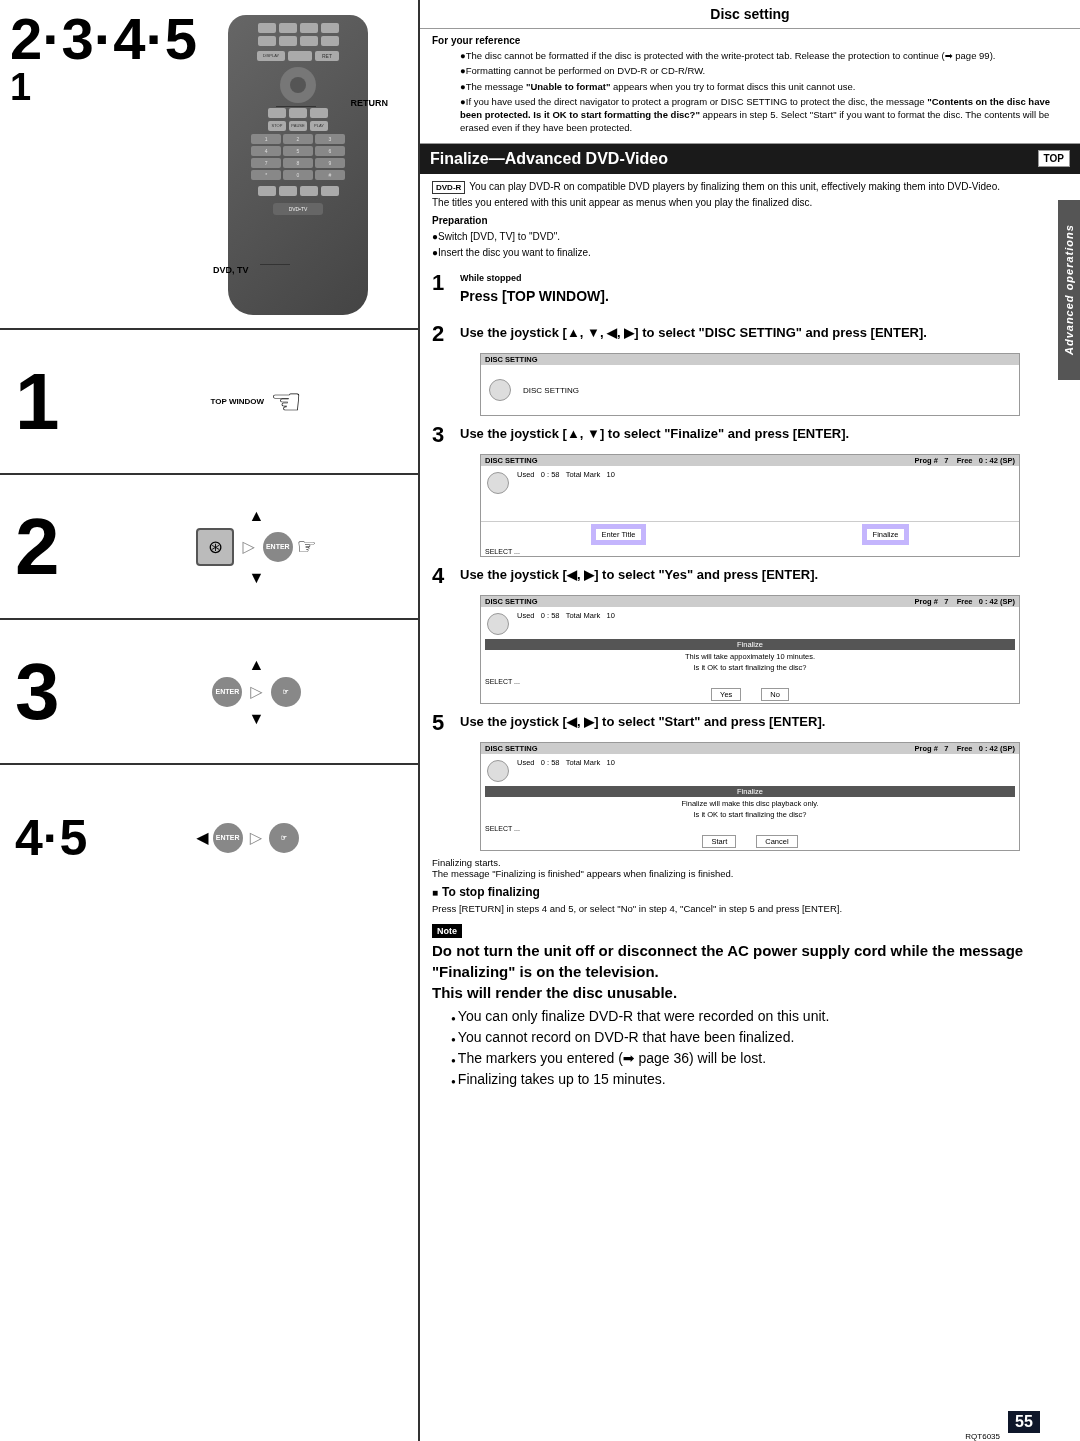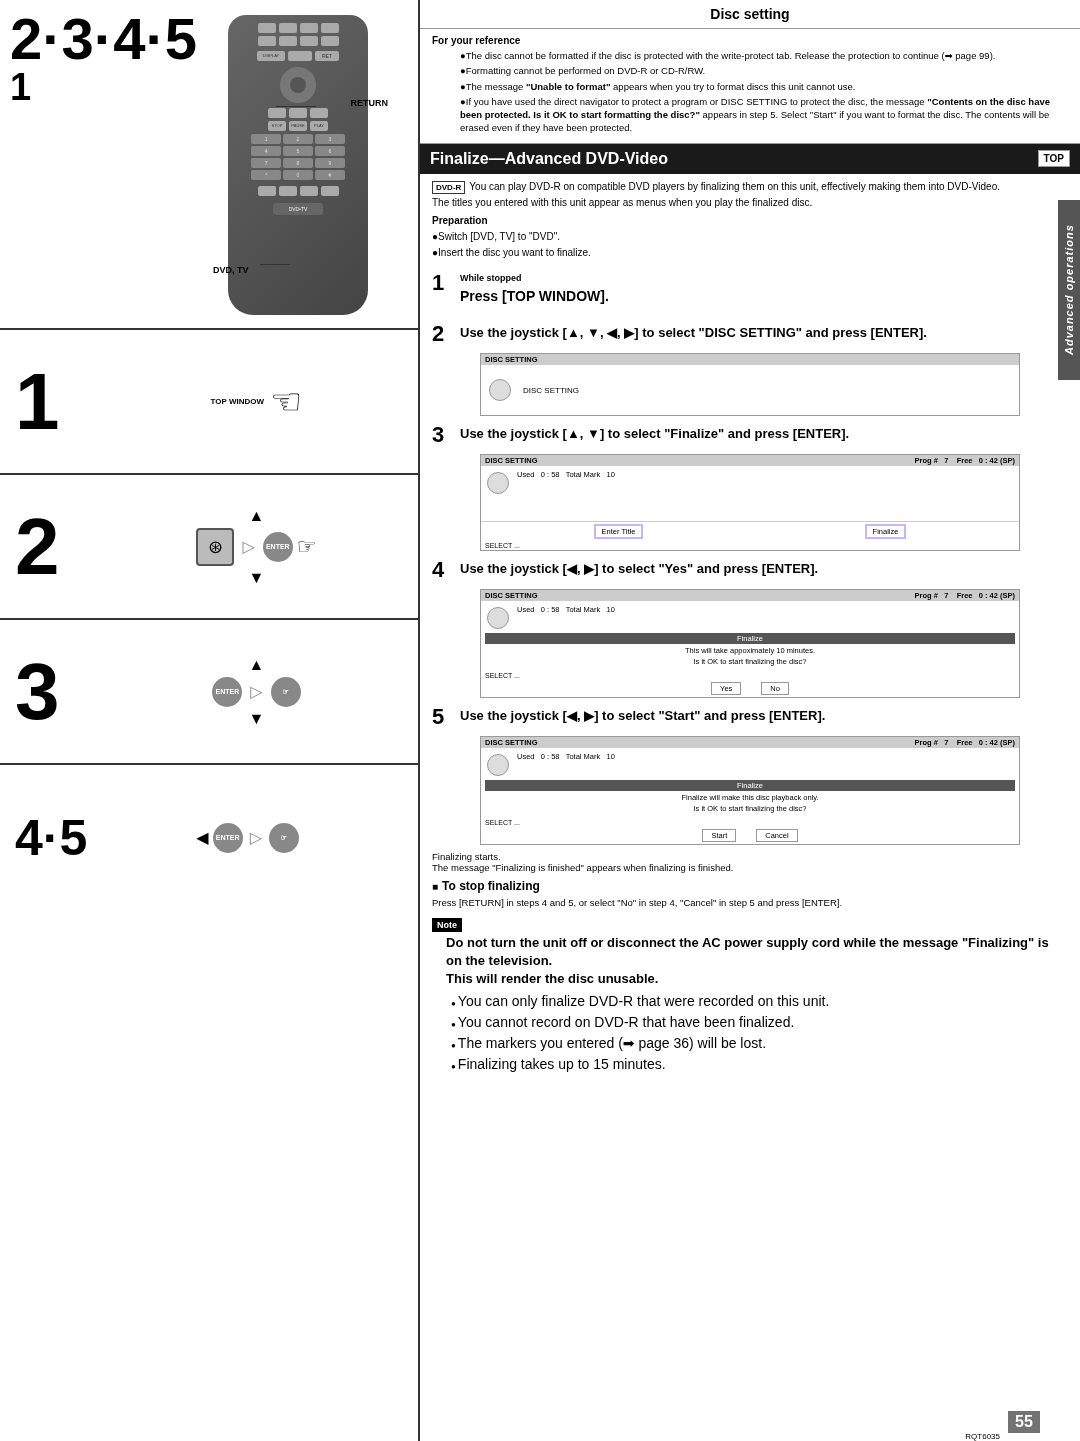--- a/index.html
+++ b/index.html
@@ -213,21 +213,21 @@
 
     .screen-mockup .screen-footer {
       display: flex;
       justify-content: space-around;
       border-top: 1px solid #ccc;
       padding: 2px;
     }
 
     .screen-mockup .screen-footer span {
       font-size: 7.5px;
-      border: 2px solid #c4b5fd;
+      border: 5px solid #c4b5fd;
       padding: 1px 6px;
       cursor: default;
     }
 
     .screen-mockup .finalize-bar {
       background: #555;
       color: #fff;
       text-align: center;
       font-size: 7.5px;
       padding: 1px 0;
@@ -269,24 +269,23 @@
       background: #000;
       color: #fff;
       font-size: 9px;
       font-weight: bold;
       padding: 2px 5px;
       margin-bottom: 2px;
       display: inline-block;
     }
 
     .note-content {
-      font-size: 13px;
+      font-size: 15px;
       line-height: 1.4;
       margin-bottom: 3px;
-      margin-left: 14px;
     }
 
     .note-content strong {
       font-weight: bold;
     }
 
     .bullet-list {
       font-size: 14px;
       line-height: 1.5;
       margin-left: 19px;
@@ -319,21 +318,21 @@
       align-items: center;
       justify-content: center;
     }
 
     .page-num {
       position: absolute;
       bottom: 8px;
       right: 40px;
       font-size: 16px;
       font-weight: bold;
-      background: #737373;
+      background: #0f172a;
       color: #fff;
       width: 32px;
       height: 22px;
       display: flex;
       align-items: center;
       justify-content: center;
     }
 
     .rqt-code {
       position: absolute;

